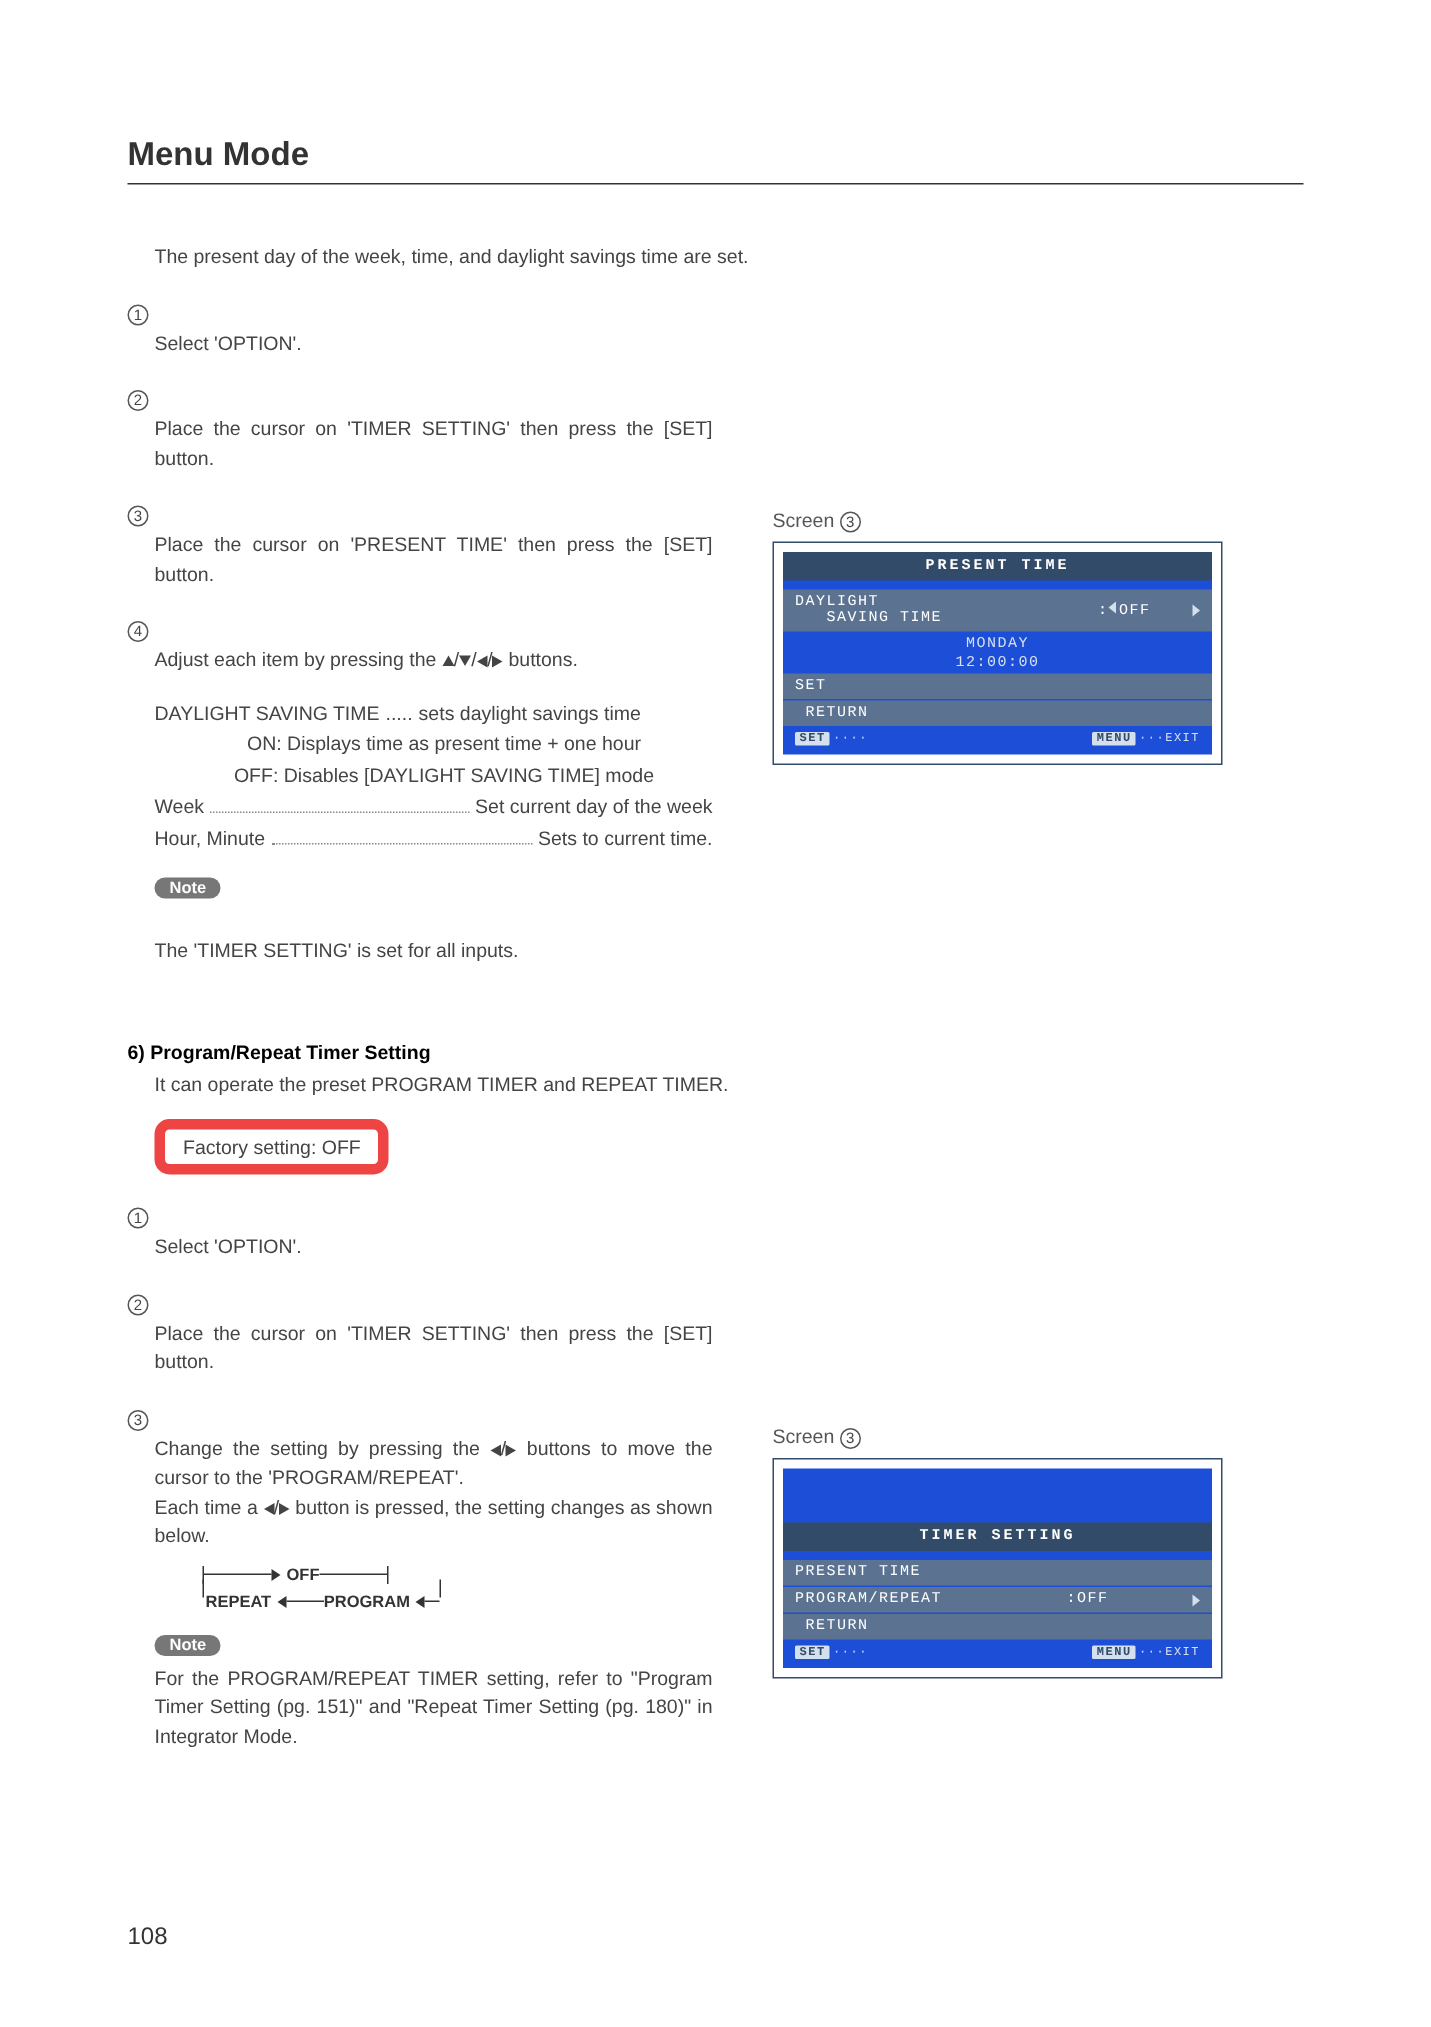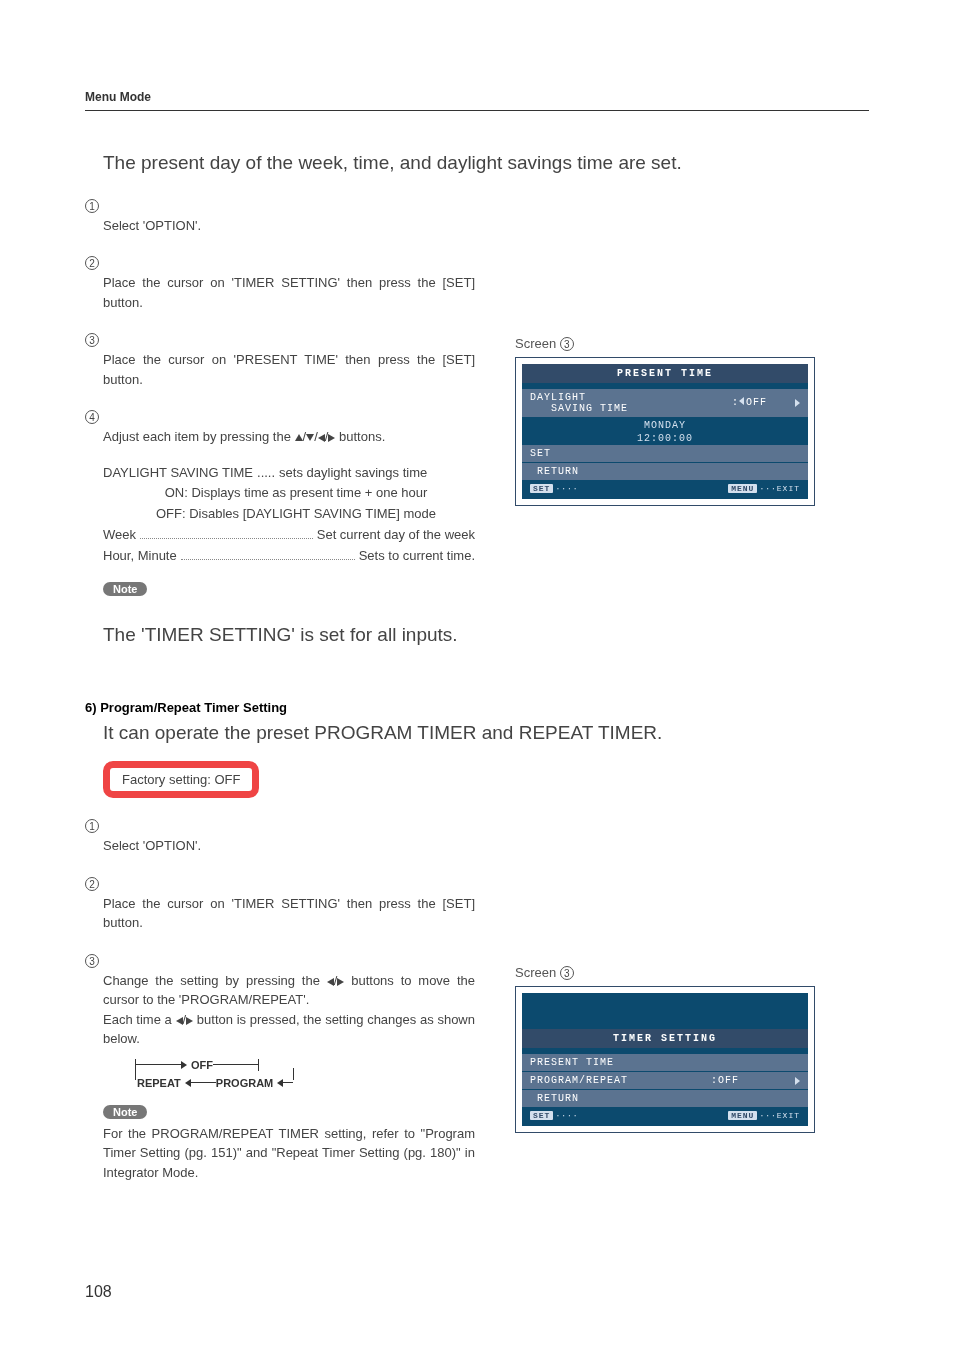--- a/index.html
+++ b/index.html
@@ -8,35 +8,35 @@
     width: 954px;
     height: 1351px;
     background: #fff;
     position: relative;
     color: #000;
   }
   .page {
     padding: 90px 85px 0 85px;
   }
   .heading {
-    font-size: 12px;
+    font-size: 22px;
     font-weight: bold;
     color: #333;
     border-bottom: 1.5px solid #333;
     padding-bottom: 6px;
     margin-bottom: 38px;
   }
   .section-title {
     font-weight: bold;
     font-size: 13px;
     color: #000;
     margin-bottom: 4px;
   }
   .body-text {
-    font-size: 19px;
+    font-size: 13px;
     color: #444;
     line-height: 1.5;
   }
   .content-wrap {
     display: flex;
     gap: 40px;
   }
   .left-col { width: 390px; }
   .right-col { width: 310px; }
   .step {
@@ -104,21 +104,21 @@
     color: #555;
     margin-bottom: 6px;
   }
   .osd {
     border: 1.5px solid #324b69;
     background: #fff;
     padding: 6px;
     width: 300px;
   }
   .osd-inner {
-    background: #0c4a6e;
+    background: #1d4ed8;
     color: #d4e0ee;
     font-family: "Courier New", monospace;
     font-size: 10px;
     letter-spacing: 1px;
     padding-bottom: 4px;
   }
   .osd-header {
     background: #324b69;
     text-align: center;
     padding: 4px 0;

